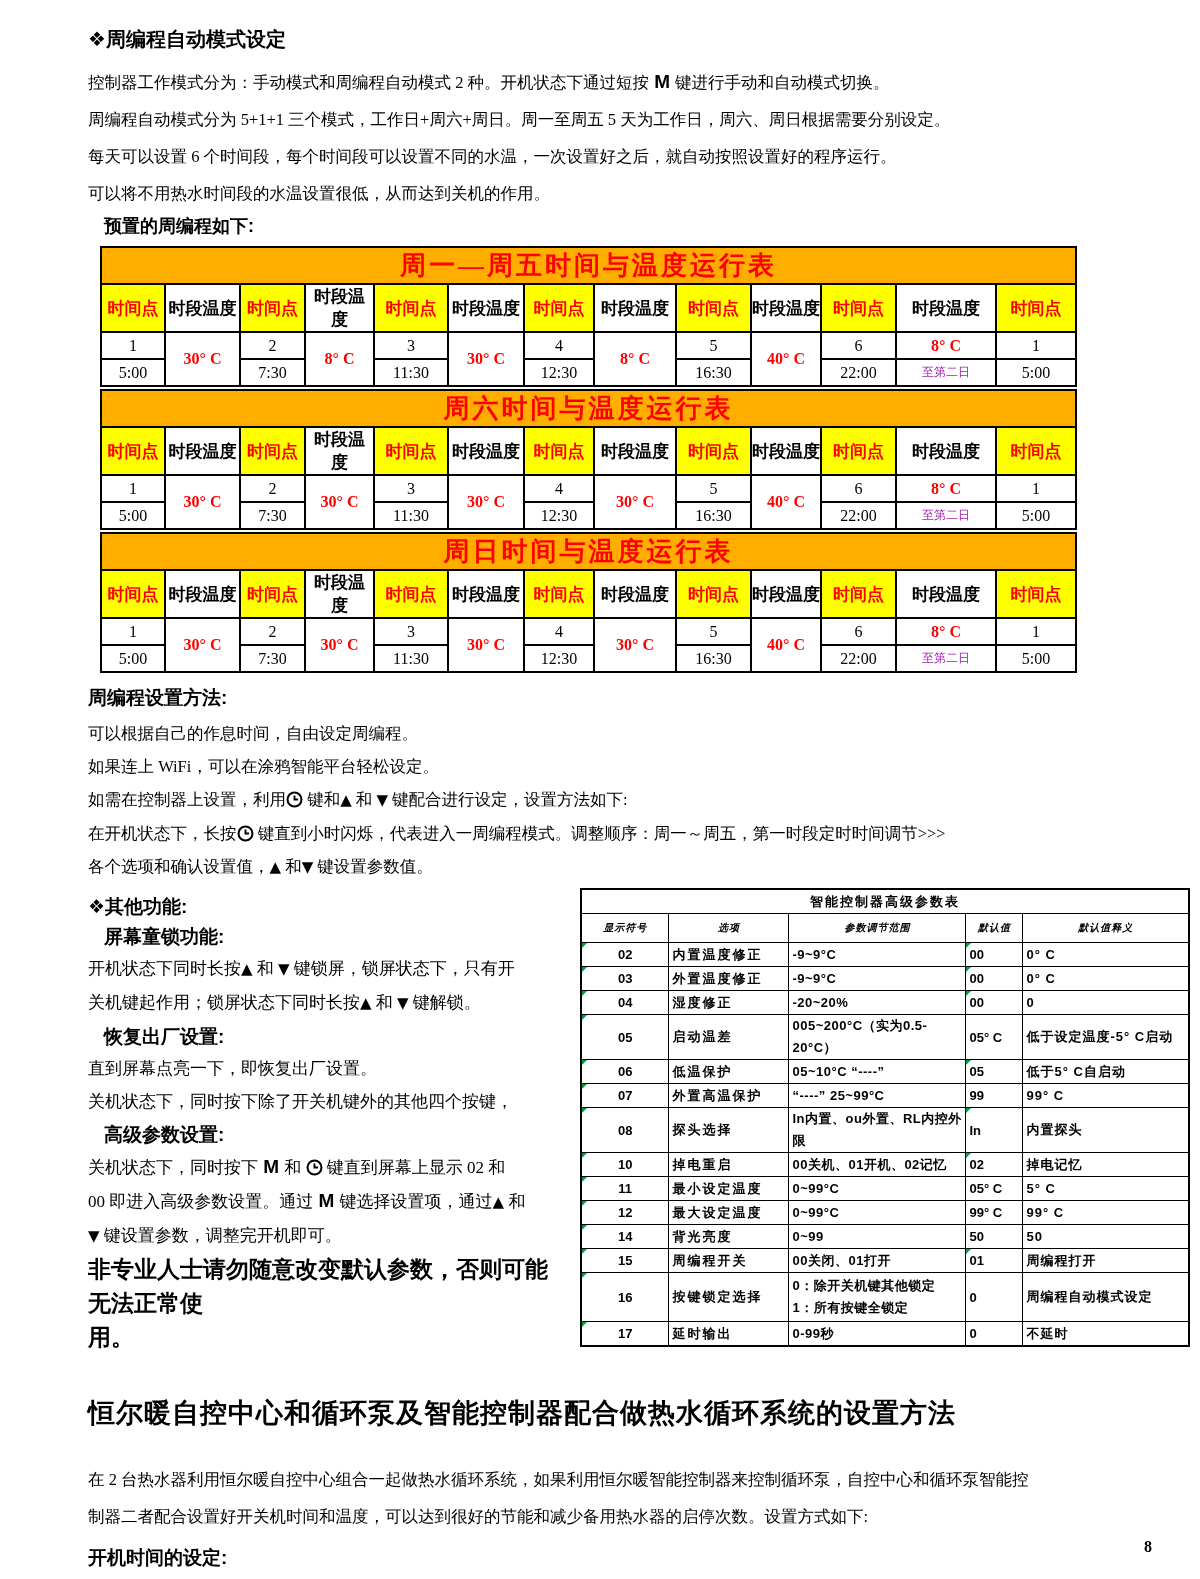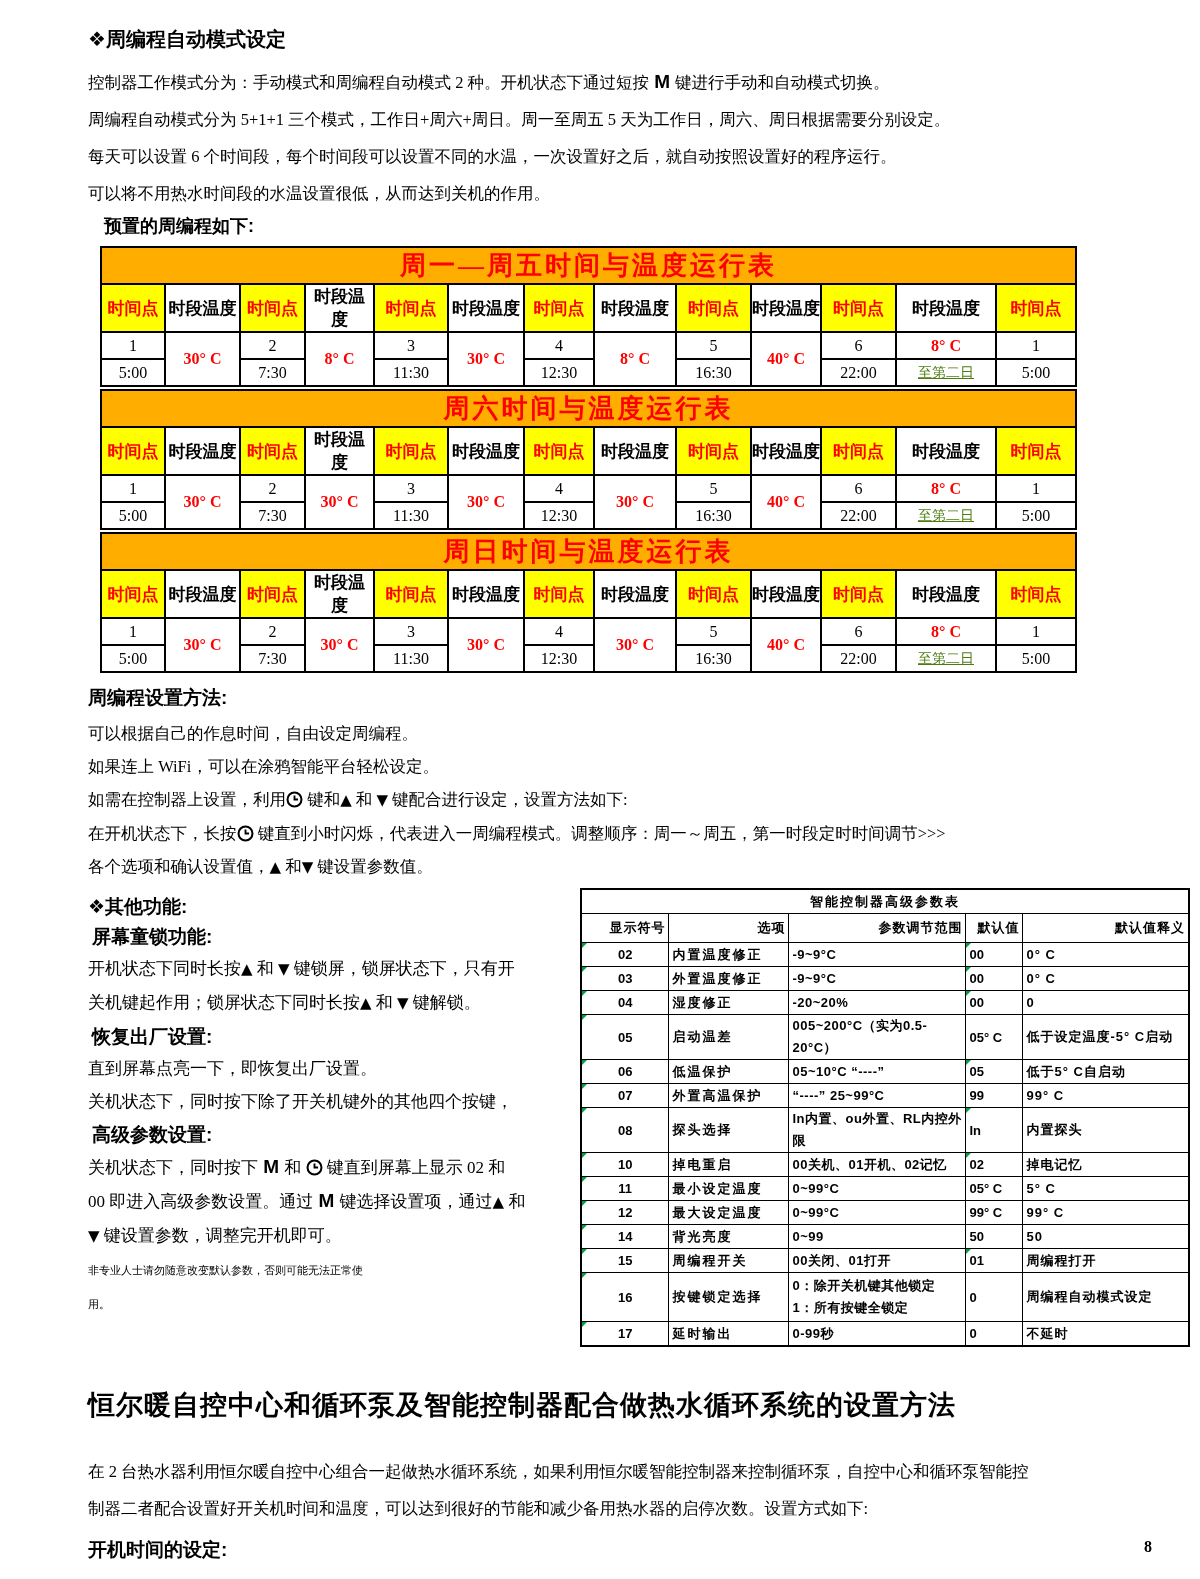--- a/index.html
+++ b/index.html
@@ -28,46 +28,46 @@
   table.sched td,table.sched th{border:2px solid #000;text-align:center;padding:0;overflow:hidden;}
   table.sched .ttl td{background:#FFAE00;color:#FF0000;font-weight:bold;font-size:26px;
                       height:34px;letter-spacing:3px;}
   table.sched .hdr th{font-size:17px;font-weight:bold;height:28px;}
   table.sched.s0 .hdr th{height:42px;}
   table.sched .hdr .th-time{background:#FFFF00;color:#FF0000;}
   table.sched .hdr .th-temp{background:#fff;color:#000;}
   table.sched td.num{height:25px;font-size:16px;}
   table.sched td.time{height:25px;font-size:16px;}
   table.sched td.temp{color:#FF0000;font-size:16px;font-weight:bold;}
-  table.sched td.otlabel{font-size:14px;color:#4d7c0f;text-decoration:underline;}
+  table.sched td.otlabel{font-size:12px;color:#a21caf;}
 
   
   .m-h{font-family:"Liberation Sans","DejaVu Sans",sans-serif;font-weight:bold;
        font-size:19px;margin:12px 0 6px 0;}
   .m-line{font-size:16.5px;line-height:33px;}
 
   
   .cols{display:flex;gap:12px;margin-top:4px;align-items:flex-start;}
   .leftcol{width:494px;}
   .rightcol{width:614px;}
   .sec-h{font-family:"Liberation Sans","DejaVu Sans",sans-serif;font-weight:bold;
          font-size:19px;margin:6px 0 4px 0;}
   .sub-h{font-family:"Liberation Sans","DejaVu Sans",sans-serif;font-weight:bold;
-         font-size:19px;margin:4px 0 2px 4px;}
+         font-size:19px;margin:4px 0 2px 16px;}
   .oline{font-size:17px;line-height:33px;}
-  .warn{font-size:11px;line-height:34px;font-weight:normal;}
+  .warn{font-size:23px;line-height:34px;font-weight:bold;}
 
   
   table.ptable{border-collapse:collapse;border:2px solid #000;width:608px;table-layout:fixed;
                font-family:"Liberation Sans","DejaVu Sans",sans-serif;}
   table.ptable td,table.ptable th{border:1px solid #000;padding:0 3px;position:relative;overflow:hidden;}
   .pt-title td{font-size:21px;font-weight:bold;text-align:center;height:34px;
                letter-spacing:2px;border-bottom:2px solid #000;}
-  .pt-h th{height:28px;font-size:13px;font-weight:bold;text-align:right;
-           border-bottom:2px solid #000;letter-spacing:1px;}
+  .pt-h th{height:28px;font-size:10px;font-weight:bold;text-align:center;
+           border-bottom:2px solid #000;letter-spacing:1px;font-style:italic;}
   table.ptable td{height:23px;font-size:13px;font-weight:bold;vertical-align:middle;}
   td.c-code{text-align:center;}
   td.c-opt{letter-spacing:2px;}
   td.c-range{letter-spacing:0.5px;}
   td.c-mean{letter-spacing:1px;}
   tr.tall td{height:48px;}
   .rline{line-height:22px;}
   .tri{position:absolute;top:0;left:0;width:0;height:0;
        border-top:5px solid #00A046;border-right:5px solid transparent;}
 

